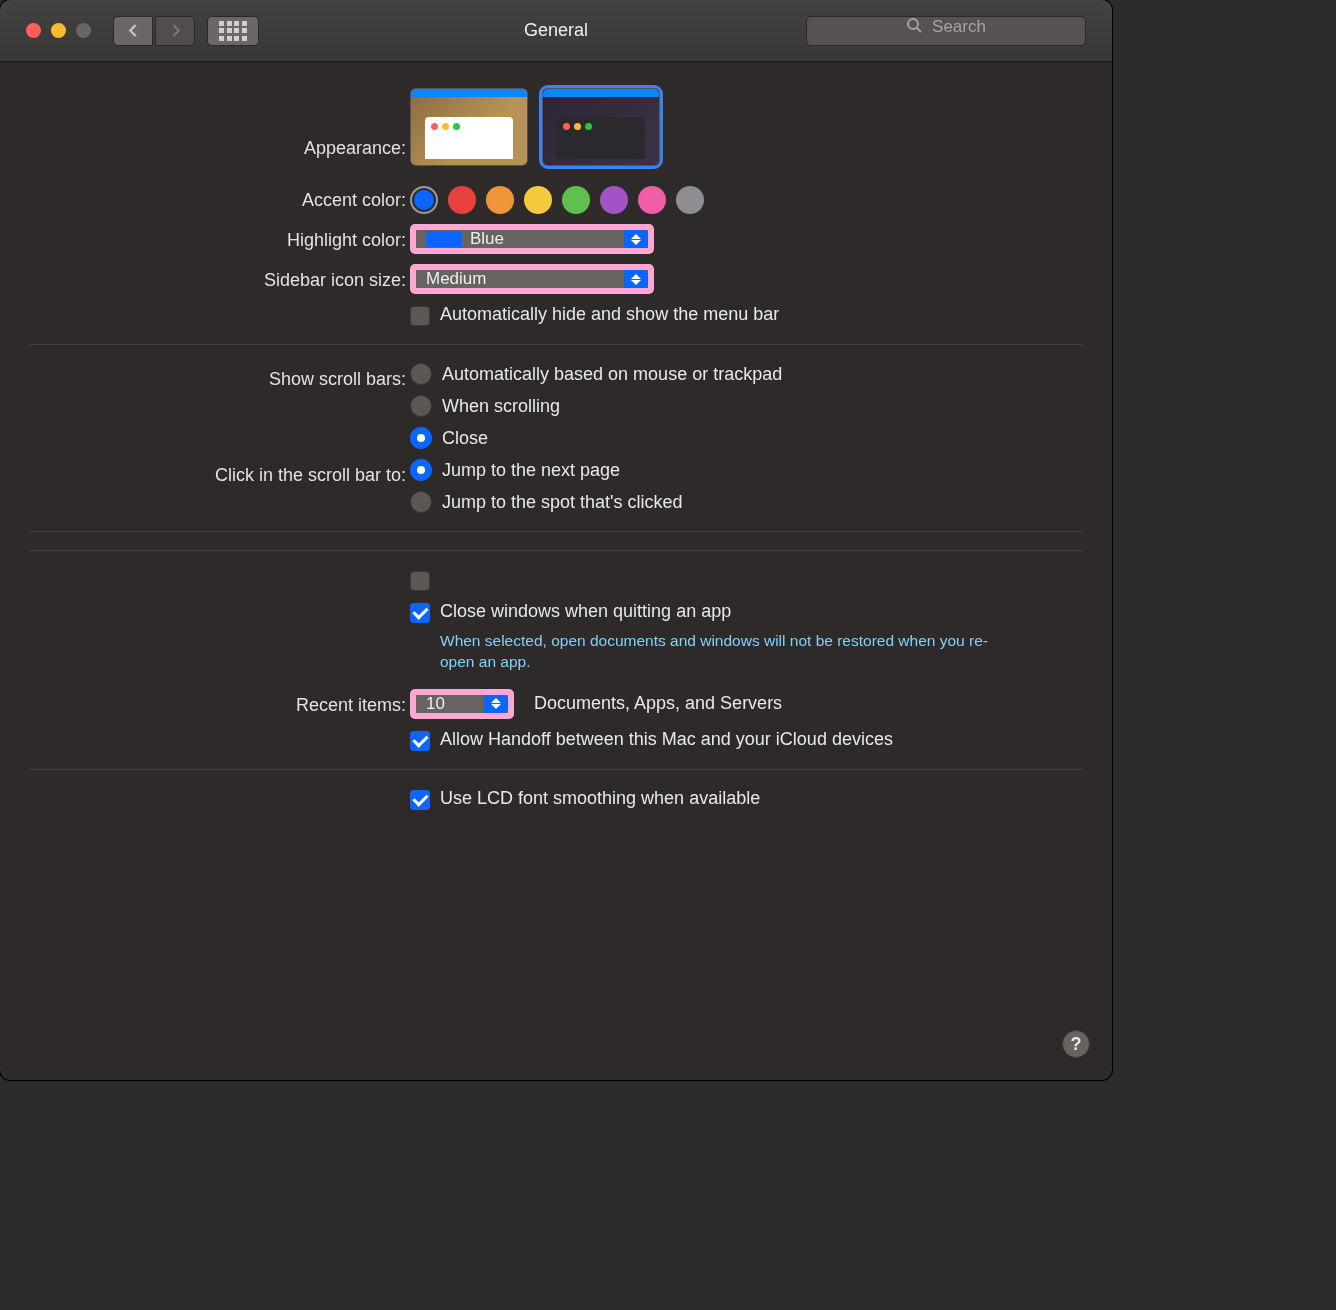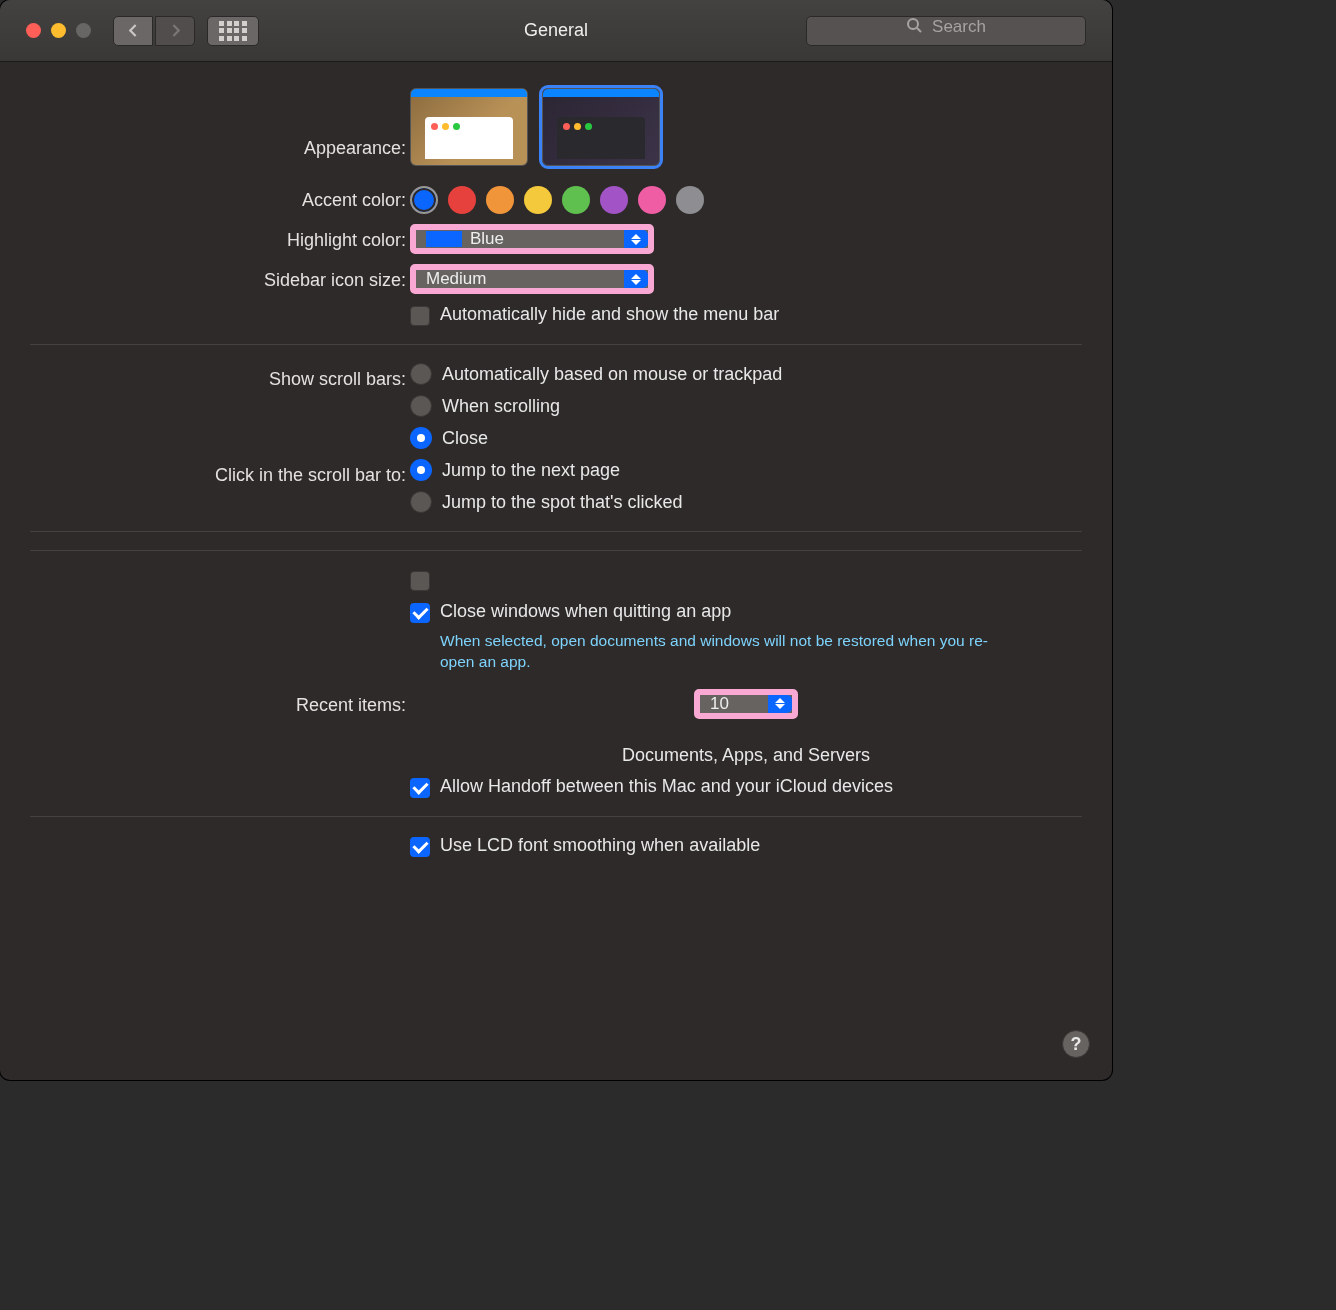--- a/index.html
+++ b/index.html
@@ -76,21 +76,21 @@
     font-size: 17px;
   }
   .content { padding: 26px 30px 26px 30px; }
   .row { display:flex; margin-bottom: 10px; }
   .row.tall { margin-bottom: 18px; }
   .label {
     width: 380px; text-align: right; padding-right: 4px;
     font-size: 18px; color: #e4e1df; padding-top: 6px;
   }
   .controls { flex: 1; display: flex; flex-direction: column; gap: 10px; font-size: 18px; }
-  .controls.inline { flex-direction: column; align-items: center; gap: 26px; }
+  .controls.inline { flex-direction: row; align-items: center; gap: 20px; }
   .thumbs { display:flex; gap:14px; }
   .thumb {
     width: 118px; height: 78px; border-radius: 6px; position: relative;
     border: 1px solid #555; cursor: pointer; overflow: hidden;
   }
   .thumb.selected { outline: 3px solid #3b82f6; outline-offset: 0; }
   .thumb.light { background: linear-gradient(135deg,#8c6b3e 0%, #b89157 60%); }
   .thumb.dark  { background: linear-gradient(135deg,#2b2533 0%, #3c3348 100%); }
   .thumb .mini-window {
     position:absolute; left:14px; top:28px; right:14px; bottom:6px;

